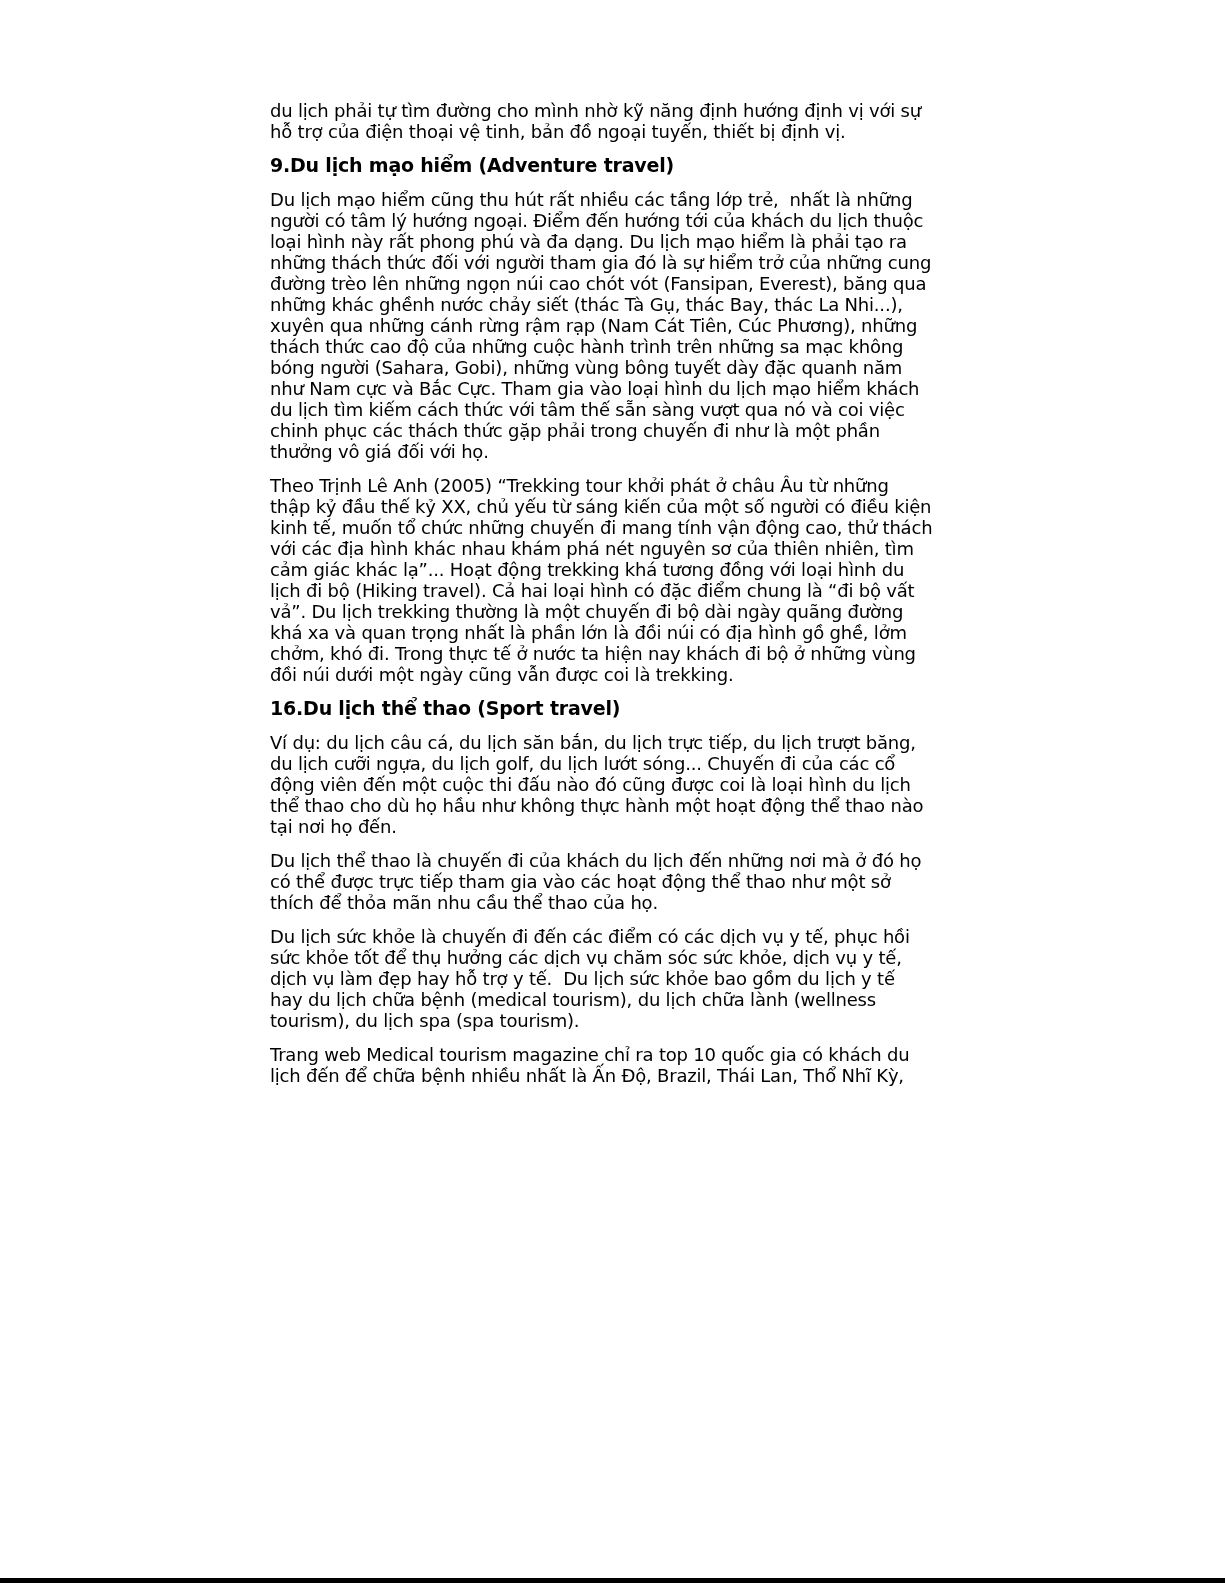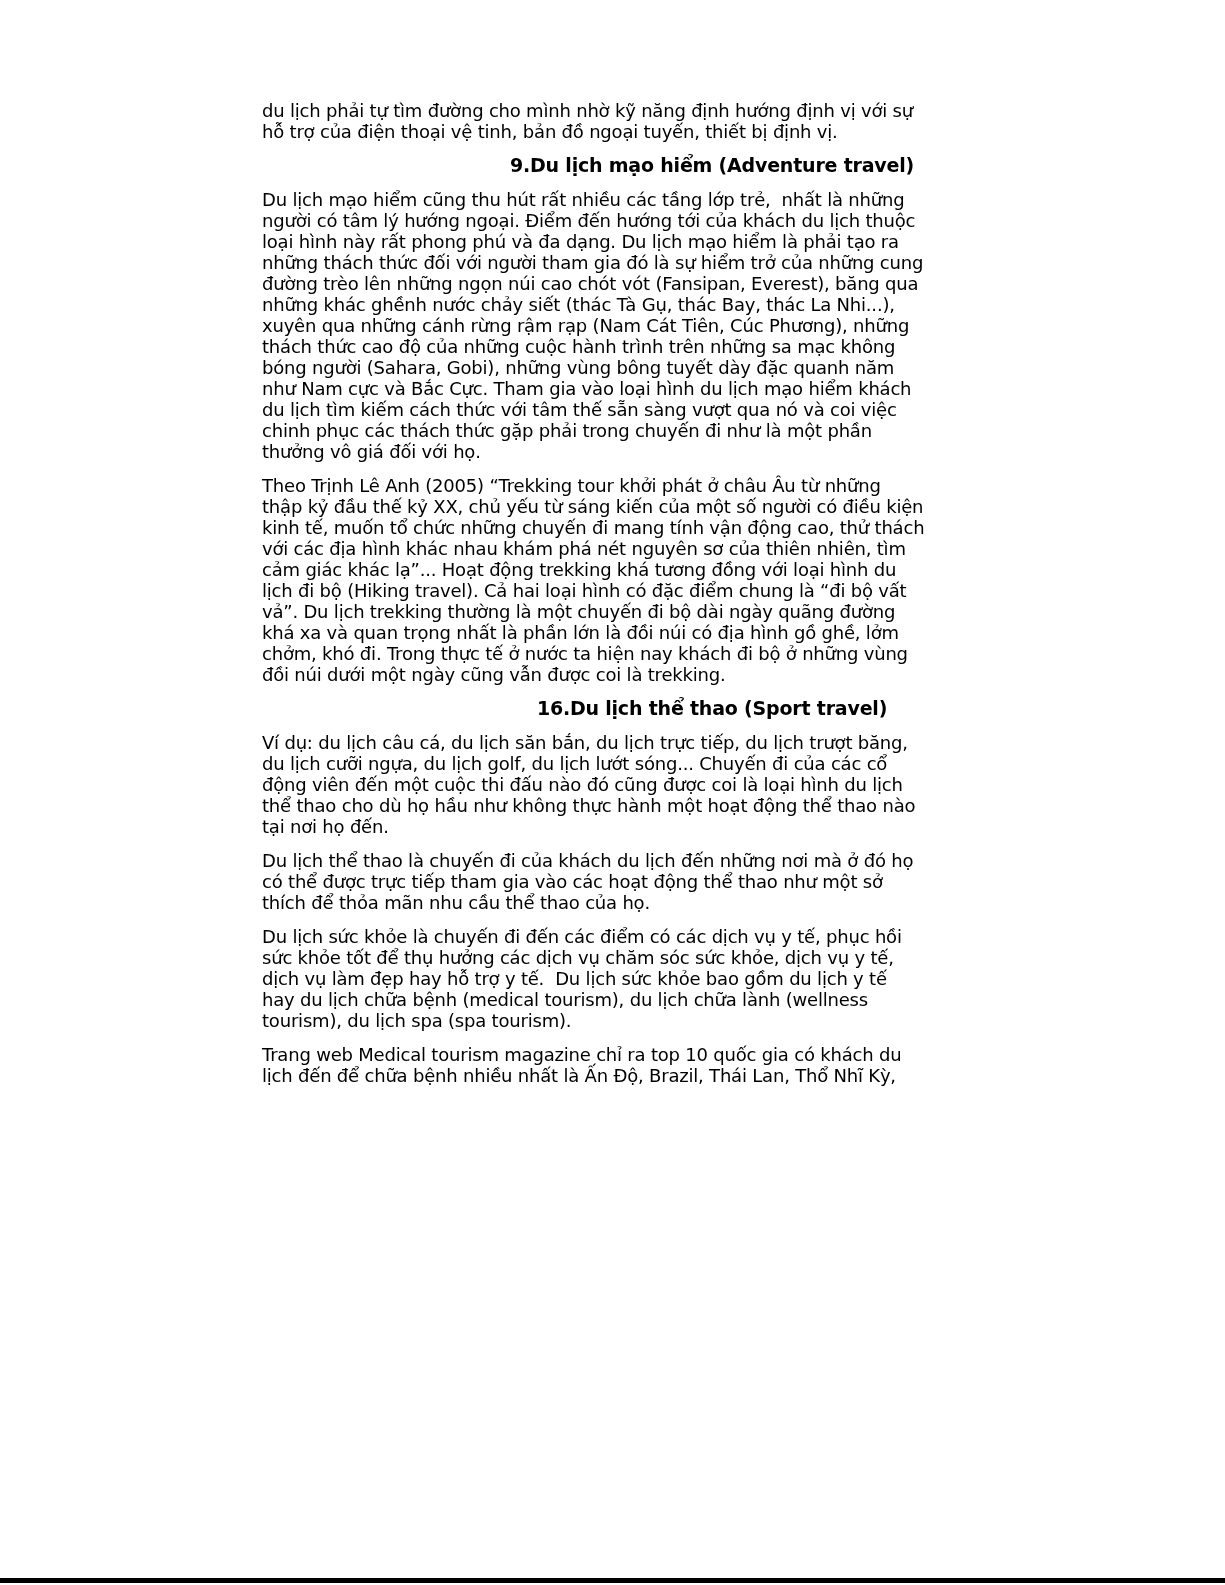--- a/index.html
+++ b/index.html
@@ -11,40 +11,39 @@
     position: relative;
     width: 1225px;
     height: 1585px;
     background: var(--page-bg, #ffffff);
     overflow: hidden;
     font-family: "DejaVu Sans", sans-serif;
     color: var(--text-color, #000000);
   }
   .content {
     position: absolute;
-    left: 262px;
+    left: 270px;
     top: 100px;
     width: 900px;
   }
   .doc-paragraph {
     margin: 0 0 13px 0;
     font-size: 18px;
     line-height: 21px;
     font-weight: 400;
     white-space: pre;
     letter-spacing: -0.2px;
   }
   .doc-heading {
     margin: 0 0 13px 0;
     font-size: 19px;
     line-height: 21px;
     font-weight: 700;
     white-space: pre;
     letter-spacing: -0.2px;
-    text-align: center;
   }
   .window-bottom-edge {
     position: absolute;
     left: 0;
     right: 0;
     bottom: 2px;
     height: 5px;
     background: var(--edge-color, #000000);
   }
 </style>

